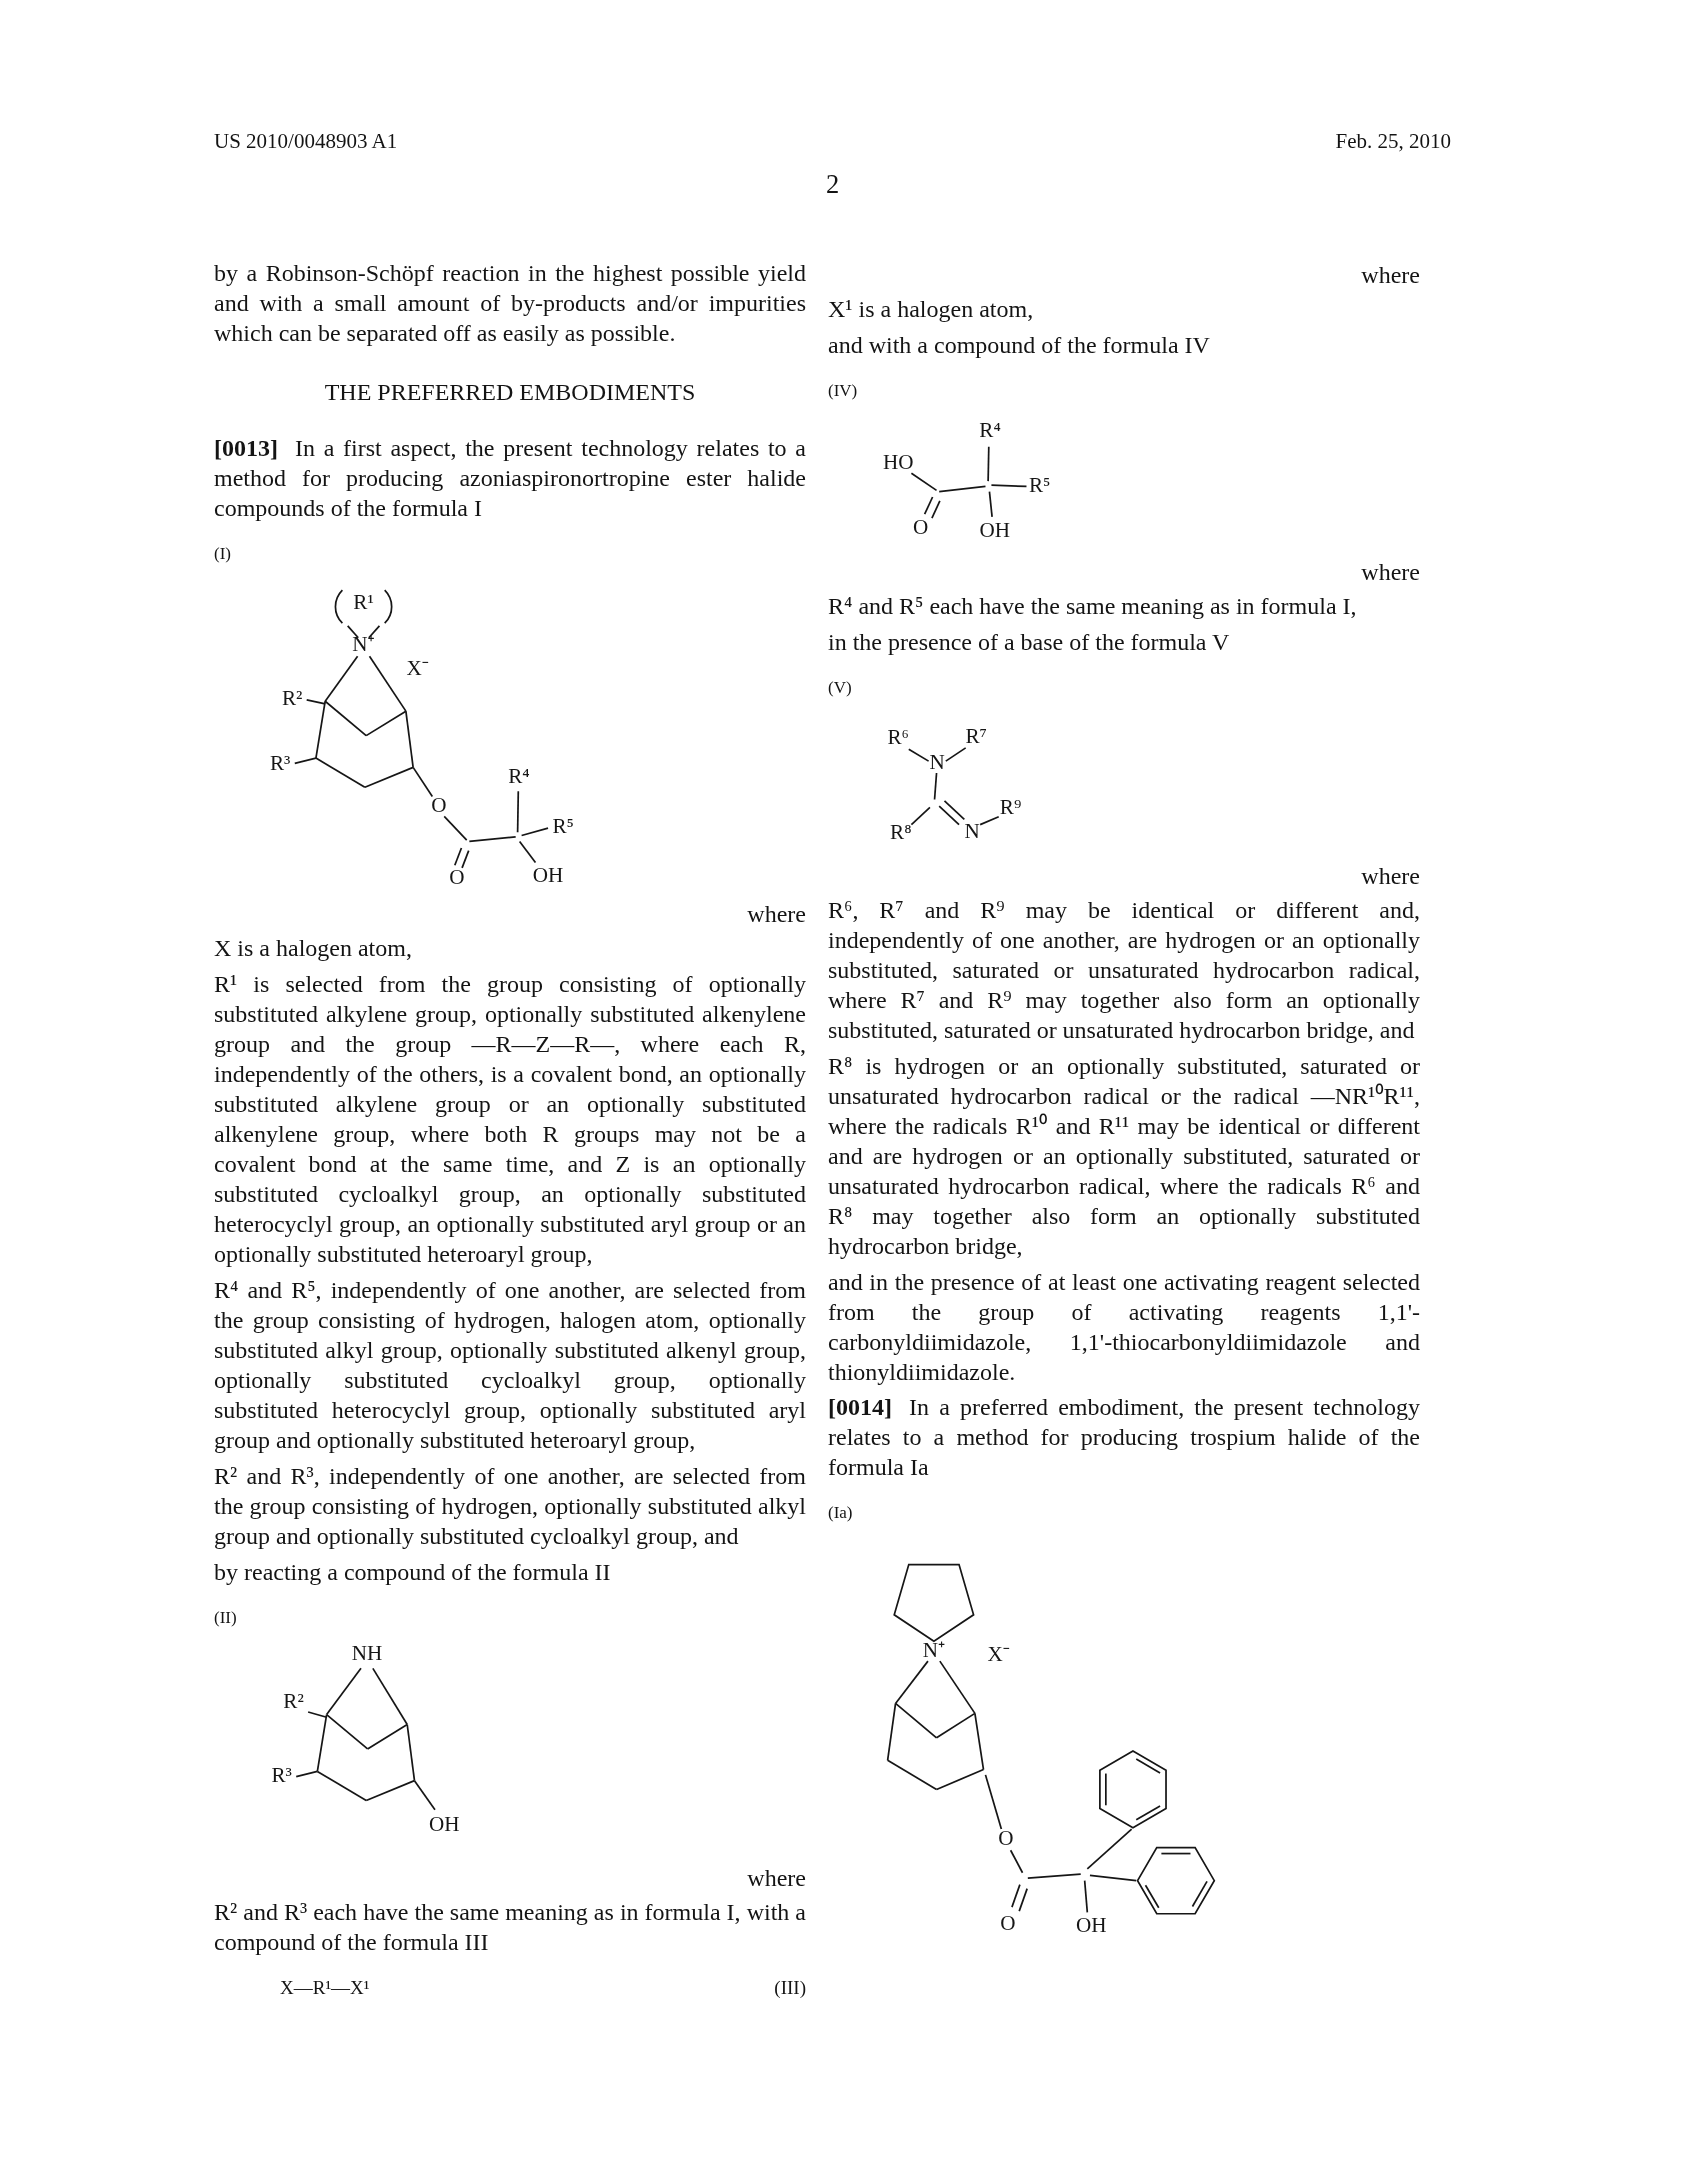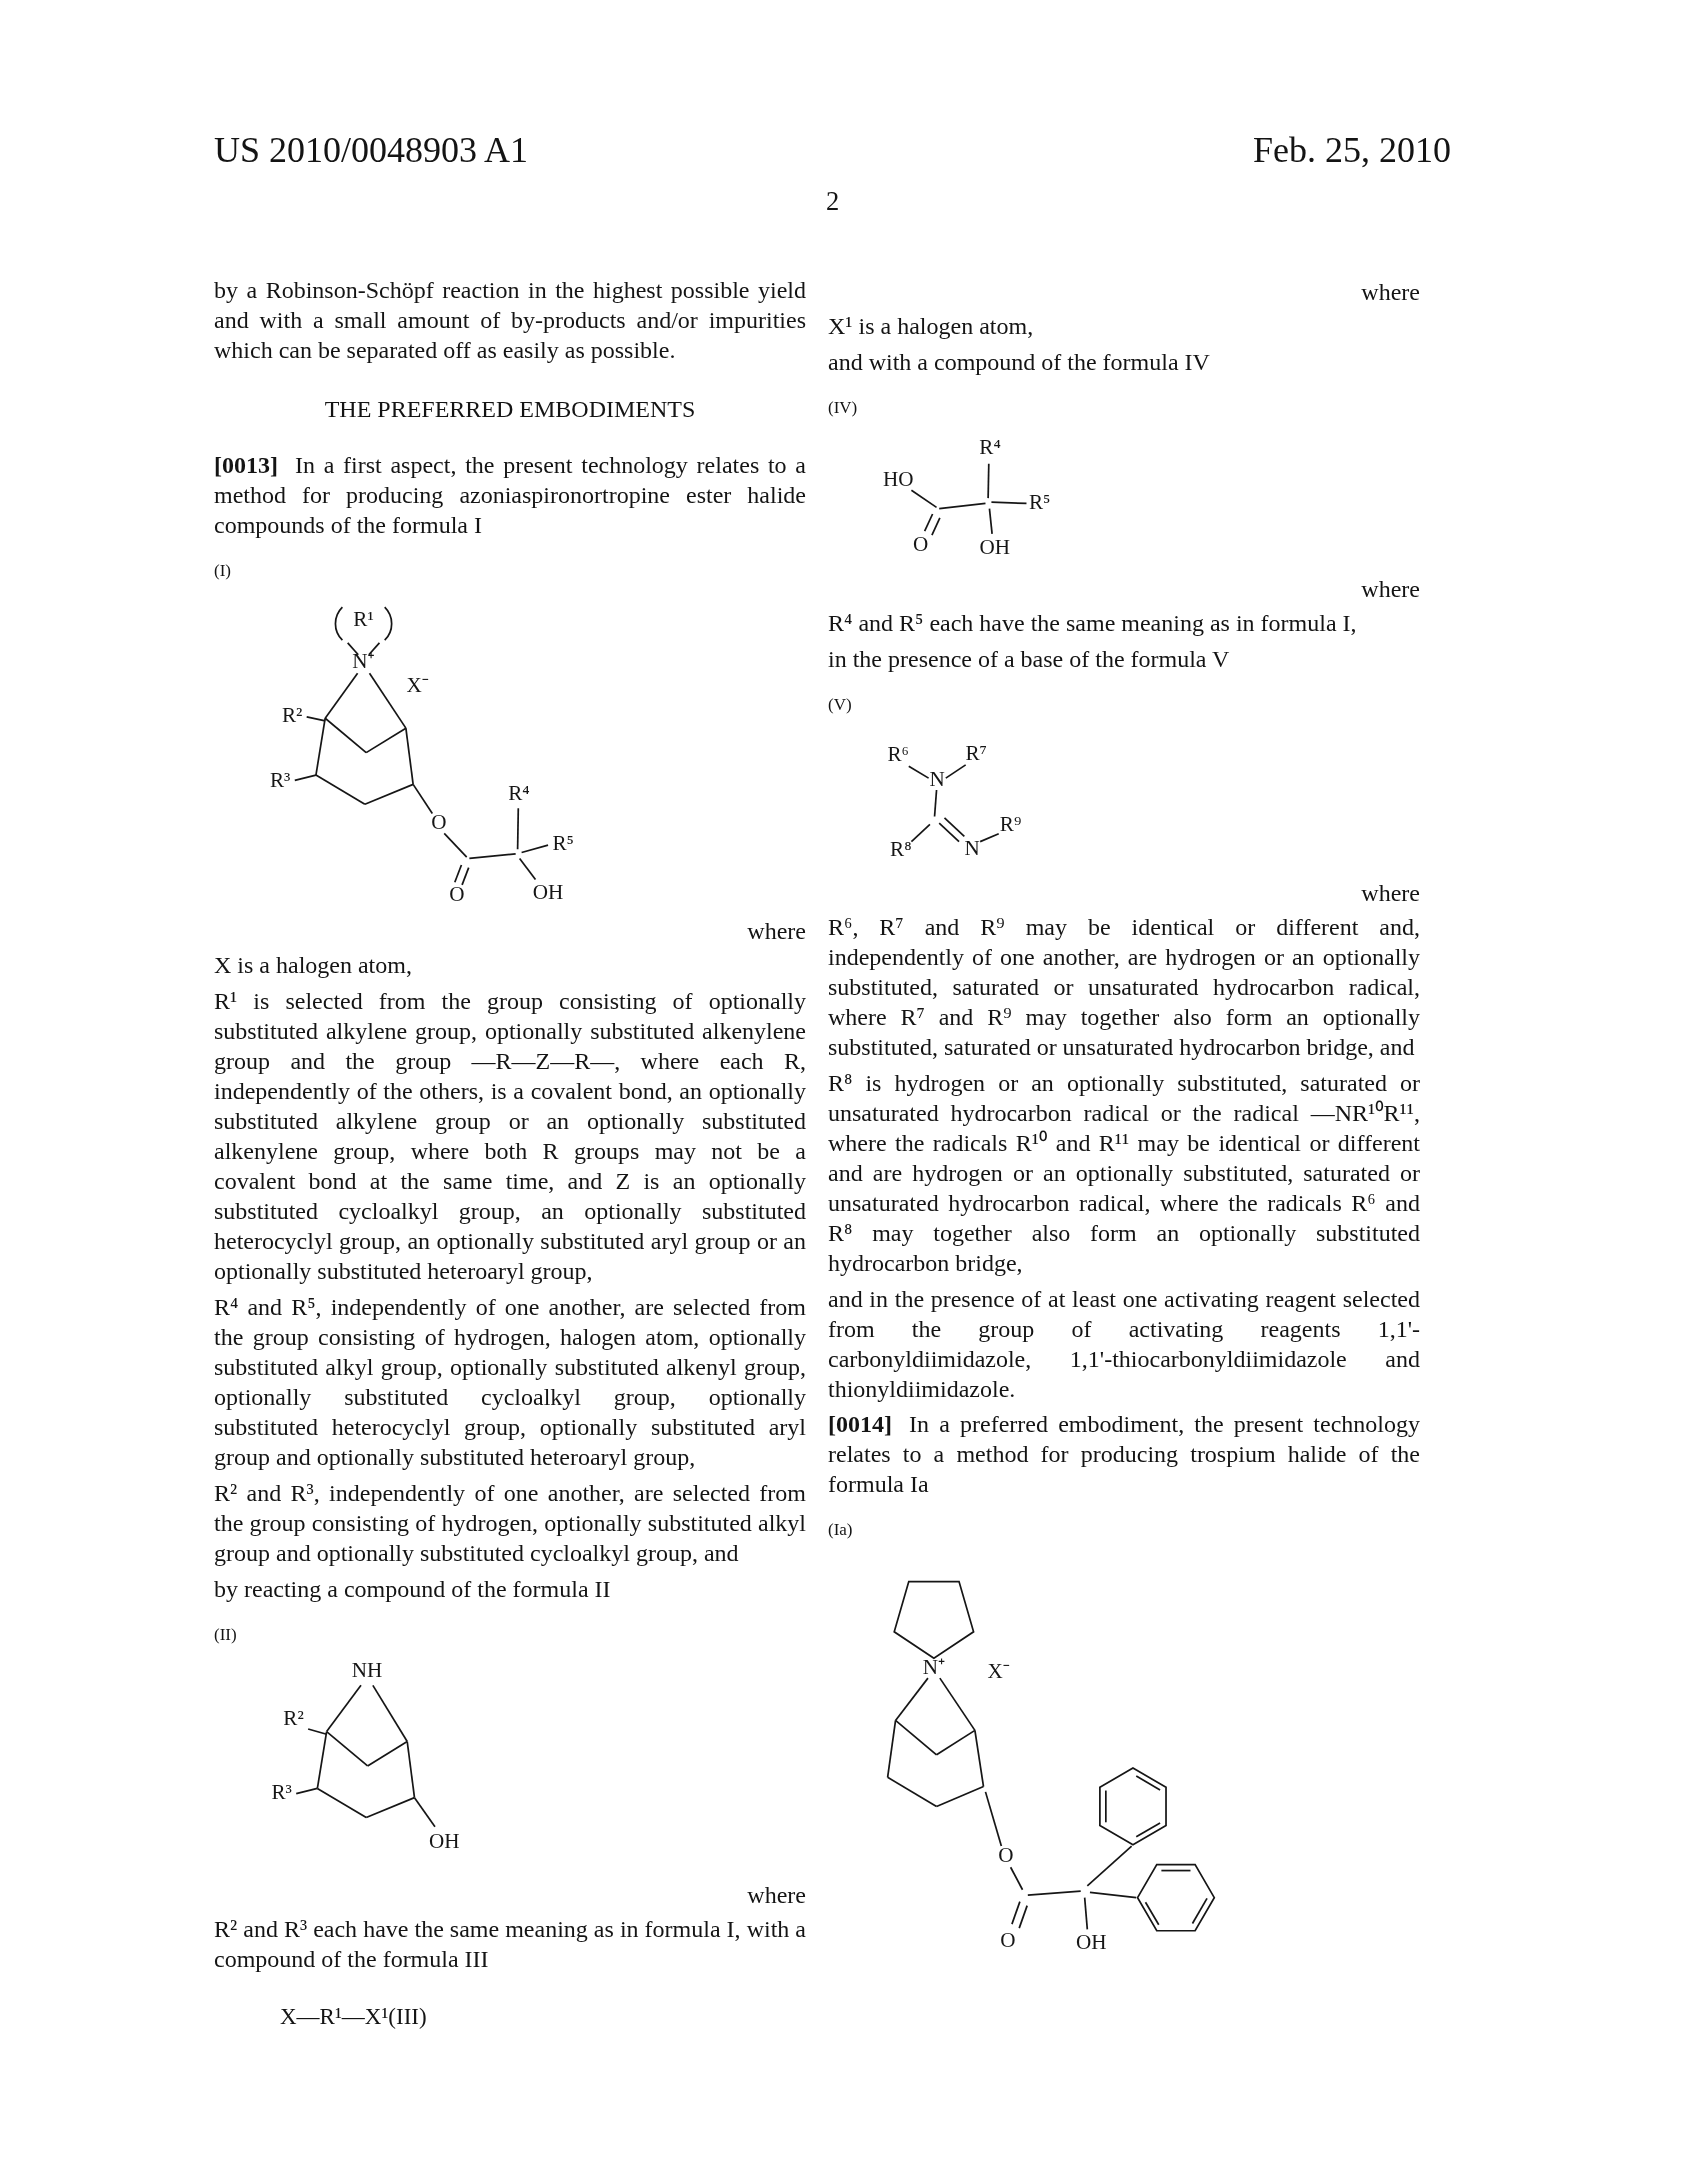--- a/index.html
+++ b/index.html
@@ -4,35 +4,35 @@
 <style>
   * { margin:0; padding:0; box-sizing:border-box; }
   html,body { background:#ffffff; }
   body {
     width:1694px; height:2183px;
     font-family:"Liberation Serif", serif;
     color:#141414;
     overflow:hidden;
   }
   .page { width:1694px; height:2183px; padding:129px 243px 0 214px; position:relative; }
-  .header { display:flex; justify-content:space-between; font-size:36px; }
+  .header { display:flex; justify-content:space-between; font-size:21px; }
   .page-number { text-align:center; font-size:26.5px; margin-top:14.6px; }
   .columns { display:flex; gap:22px; margin-top:58px; }
   .col { width:592px; font-size:24px; line-height:30px; text-align:justify; }
   .para { margin-bottom:5.3px; }
   .def { margin-bottom:6px; }
   .where { margin:2.6px 0 4px 0; text-align:right; }
   .heading { text-align:center; margin:29px 0 26.5px 0; }
   .tag { font-weight:bold; margin-right:17px; }
   .formula-block { margin:16px 0 10.6px 0; }
   .formula-label { text-align:left; font-size:17px; margin-bottom:1.3px; }
   .formula-svg { display:block; margin-left:12px; }
   svg line, svg path, svg polygon { stroke:#161616; stroke-width:2.6; fill:none; }
   svg text { font-family:"Liberation Serif", serif; font-size:32px; fill:#161616; stroke:none; }
-  .formula-iii-row { display:flex; padding-left:66px; margin-top:28px; font-size:23px; }
+  .formula-iii-row { display:flex; justify-content:space-between; padding-left:66px; margin-top:16px; font-size:19px; }
 </style>
 </head>
 <body>
 
 <div class="page">
 
   <div class="header">
     <span>US 2010/0048903 A1</span>
     <span>Feb. 25, 2010</span>
   </div>

